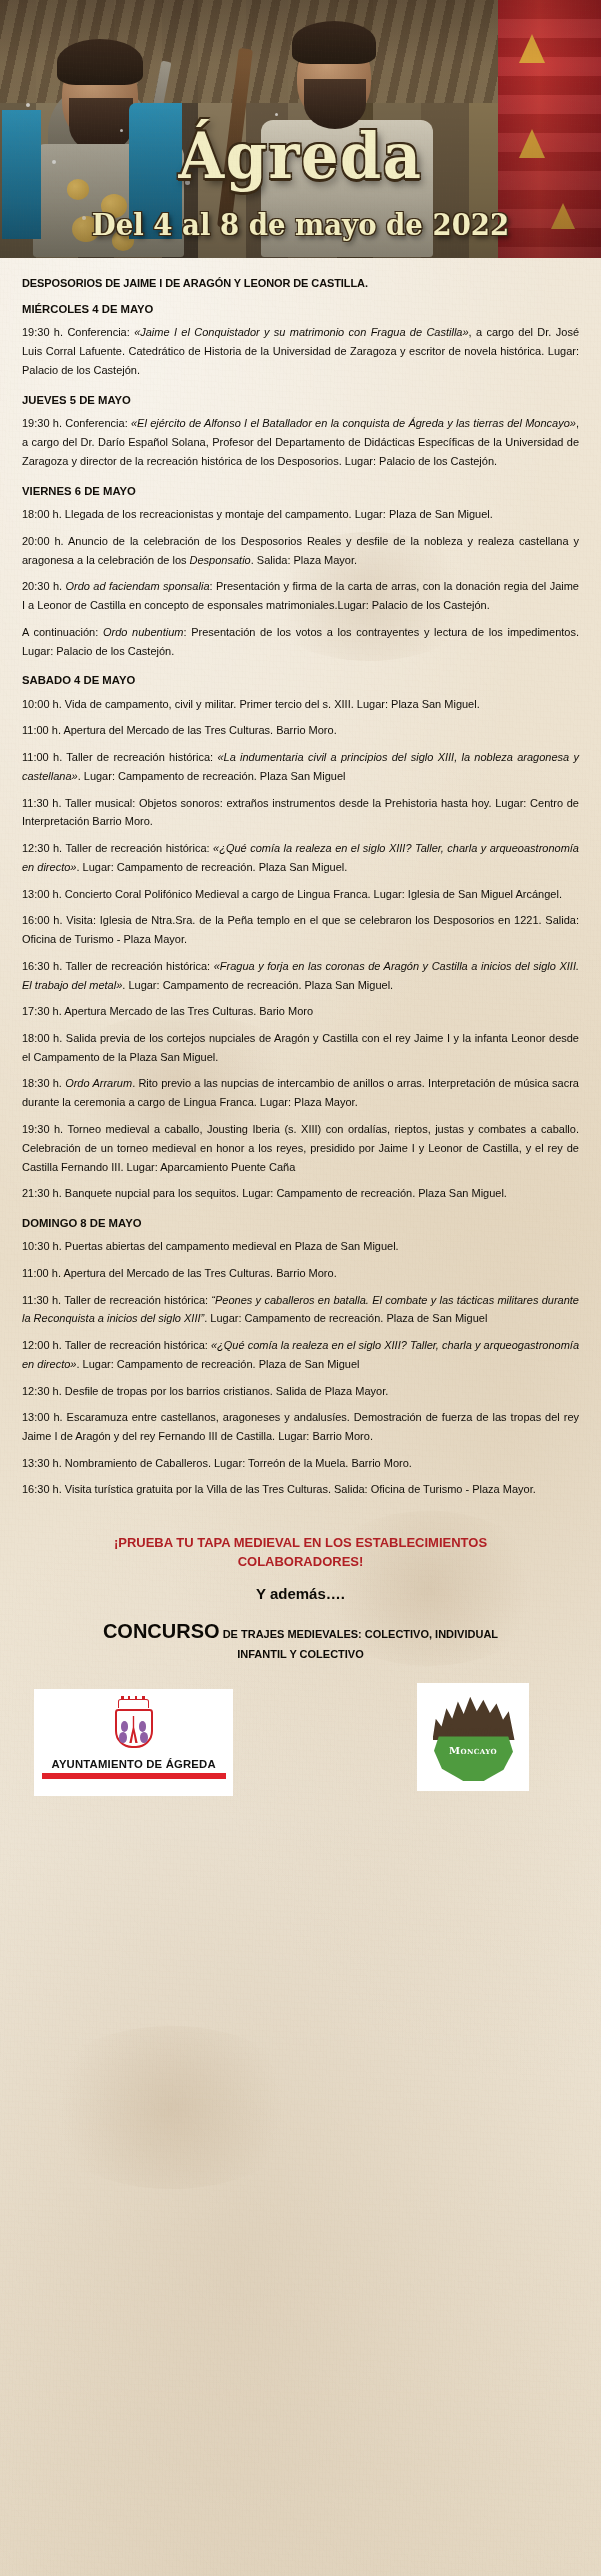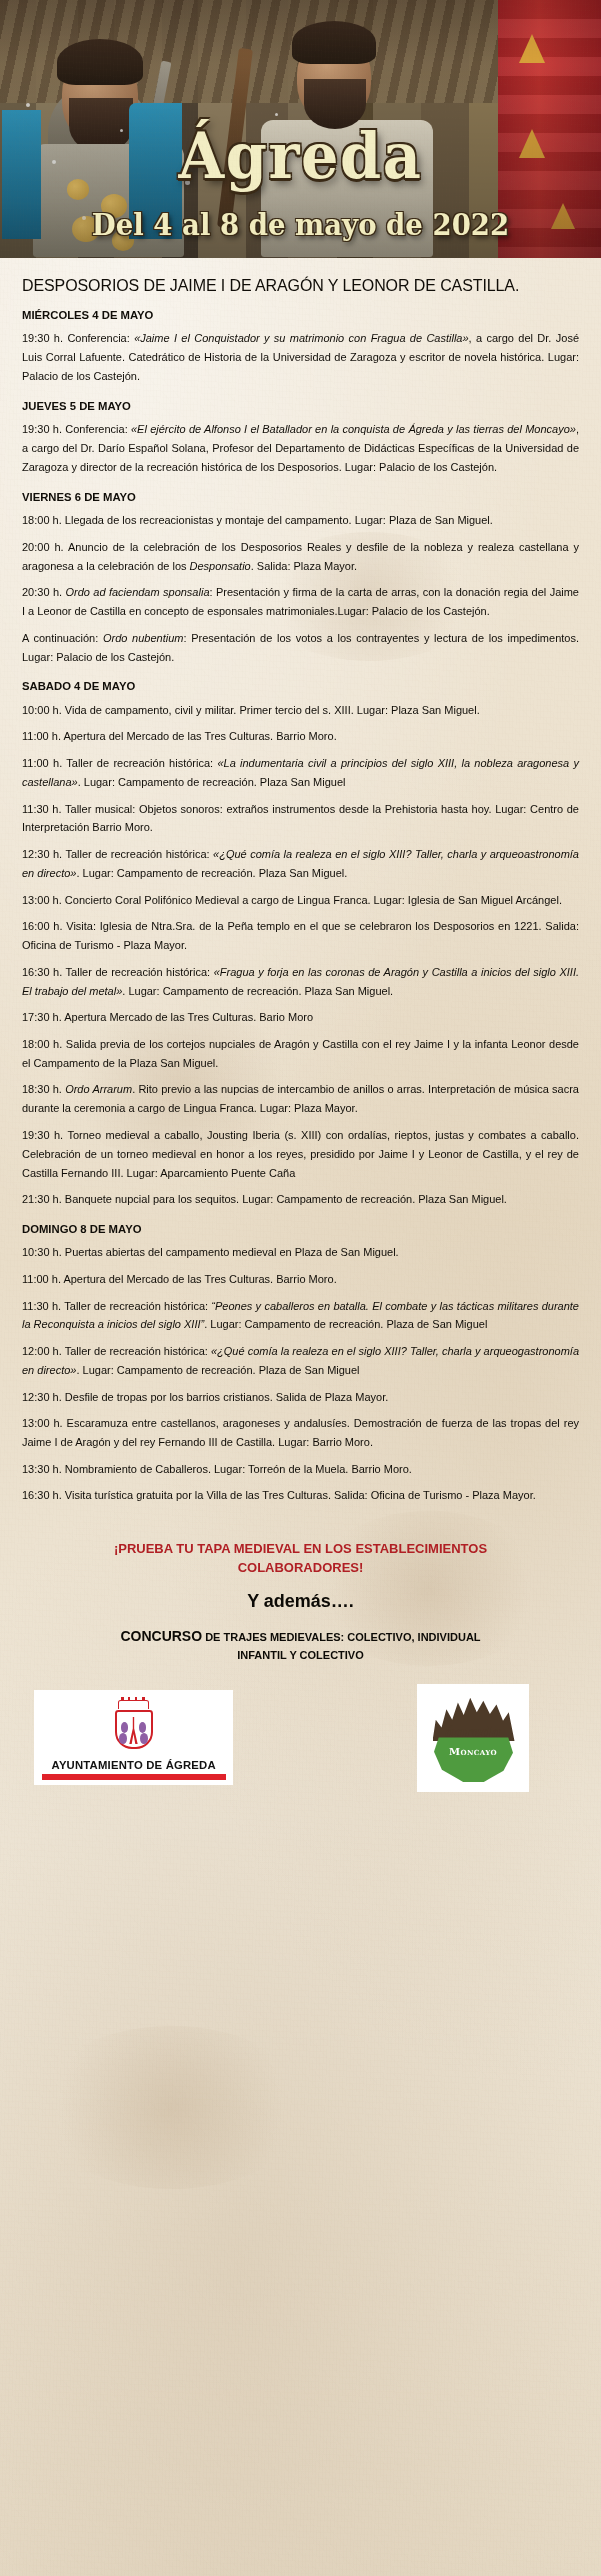--- a/index.html
+++ b/index.html
@@ -186,21 +186,21 @@
     transform: scaleX(.95);
   }
 
   
   .content {
     position: relative;
     padding: 15.5px 22px 0 22px;
     color: #100d08;
   }
   .event-title {
-    font-size: 16px; font-weight: normal; letter-spacing: -0.1px;
+    font-size: 11px; font-weight: bold; letter-spacing: -0.1px;
     margin: 3.4px 0 12px 0;
   }
   .day {
     font-size: 11.3px; font-weight: bold; margin: 13.7px 0 8.6px 0;
   }
   p.item {
     font-size: 11px;
     line-height: 1.72;
     margin: 0 0 7.7px 0;
     text-align: justify;
@@ -211,38 +211,38 @@
 
   
   .footer { position: relative; padding: 19px 29px 0 29px; text-align: center; }
   .tapa {
     font-size: 10.8px; font-weight: bold; color: #b01f24;
     line-height: 1.5; margin: 6.9px 0 0 0;
   }
   .tapa .big { font-size: 13px; }
   .tapa .small { font-size: 13px; }
   .ademas {
-    font-size: 18px; font-weight: bold; color: #0c0a06;
+    font-size: 15px; font-weight: bold; color: #0c0a06;
     margin: 13.7px 0 0 0;
   }
   .concurso {
     font-size: 11px; font-weight: bold; color: #0c0a06;
     line-height: 1.5; margin: 13.7px 0 0 0;
   }
-  .concurso .big { font-size: 14px; }
+  .concurso .big { font-size: 20px; }
   .inscrip {
     font-size: 10px; color: #0c0a06; line-height: 1.45;
     margin: 5.2px 0 0 0; padding: 0 6.9px;
   }
 
   .logos {
     position: relative; margin-top: 26px; height: 103px;
   }
   .logo-ayto {
-    position: absolute; left: 5.2px; top: 0; width: 199px; height: 95px;
+    position: absolute; left: 5.2px; top: 0; width: 199px; height: 107px;
     background: #ffffff; display: flex; flex-direction: column;
     align-items: center; justify-content: flex-start; padding-top: 5.2px;
   }
   .shield {
     position: relative; width: 45px; height: 53px; margin-top: 5.2px;
   }
   .shield .crown {
     position: absolute; left: 6.9px; top: 0; width: 31px; height: 9.4px;
     border: 1.7px solid #cf2027; border-bottom: none; background: #fff;
     border-radius: 2.6px 2.6px 0 0;

